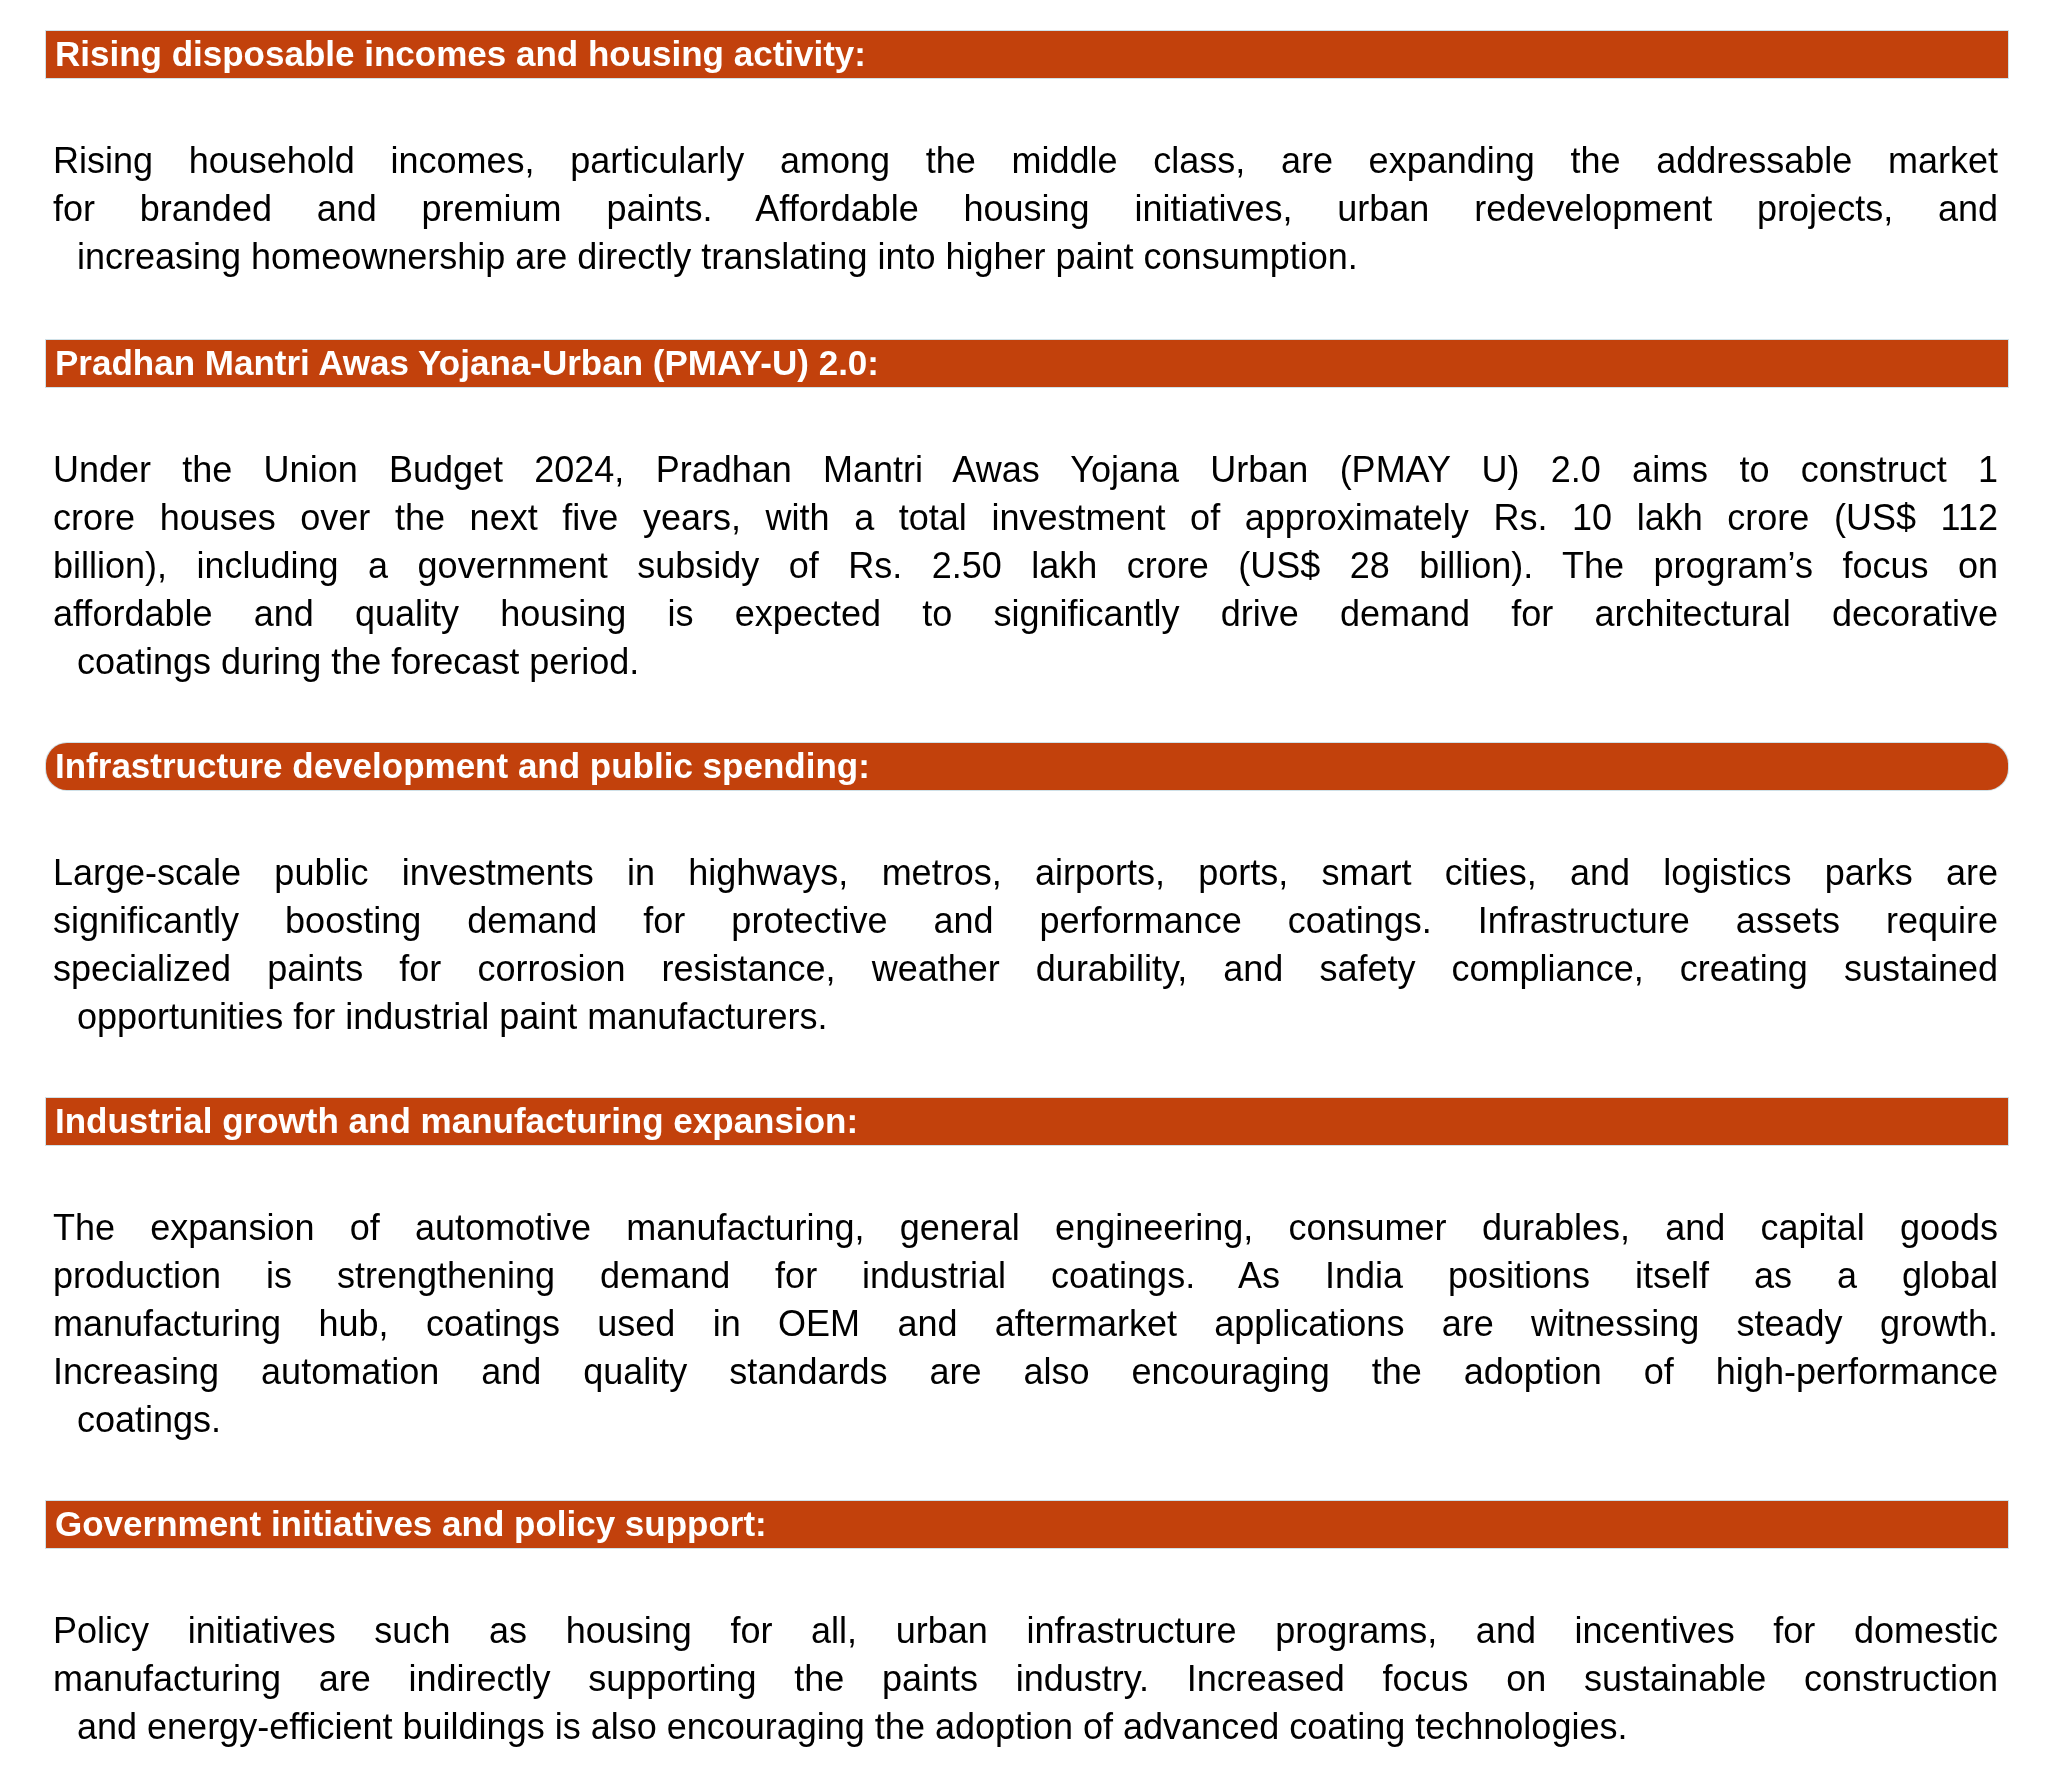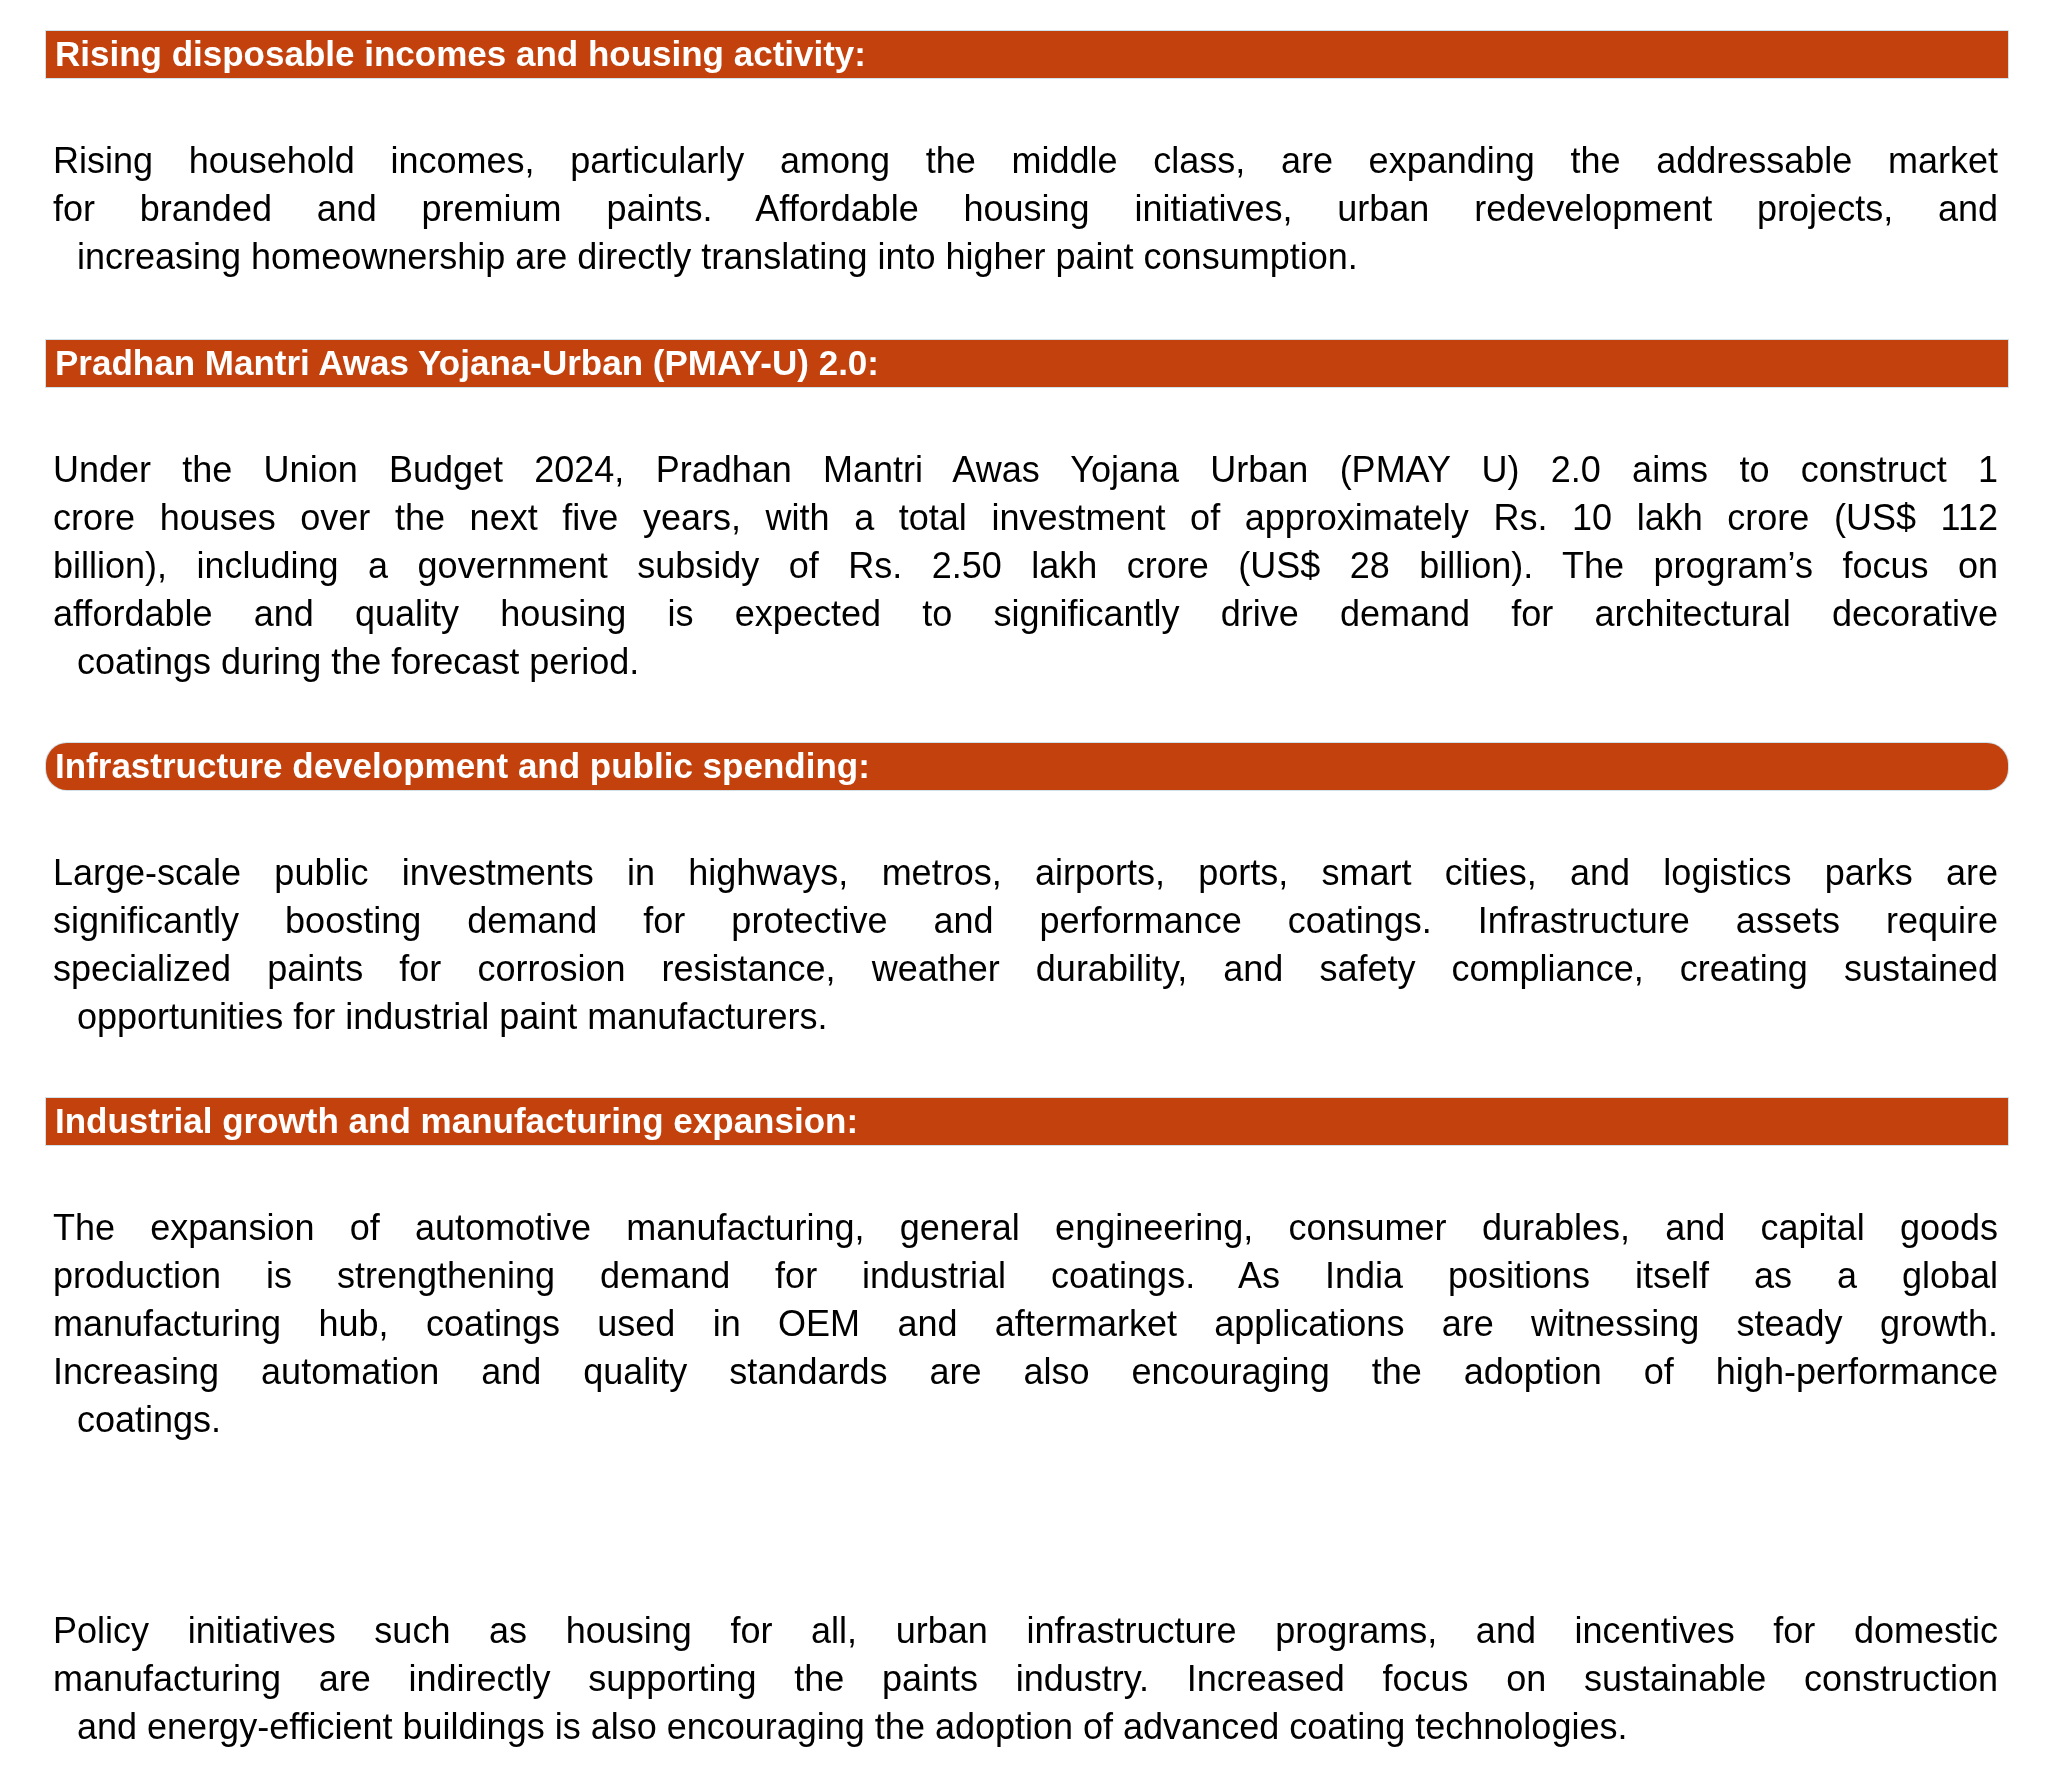--- a/index.html
+++ b/index.html
@@ -106,19 +106,22 @@
     <span class="title">Industrial growth and manufacturing expansion:</span>
   </div>
   <div class="body-para" style="top:1204px;">
     <span class="body-line justify">The expansion of automotive manufacturing, general engineering, consumer durables, and capital goods</span>
     <span class="body-line justify">production is strengthening demand for industrial coatings. As India positions itself as a global</span>
     <span class="body-line justify">manufacturing hub, coatings used in OEM and aftermarket applications are witnessing steady growth.</span>
     <span class="body-line justify">Increasing automation and quality standards are also encouraging the adoption of high-performance</span>
     <span class="body-line last">coatings.</span>
   </div>
 
+  <div class="section-header" style="top:1501px;">
+    <span class="title">Government initiatives and policy support:</span>
+  </div>
   <div class="body-para" style="top:1607px;">
     <span class="body-line justify">Policy initiatives such as housing for all, urban infrastructure programs, and incentives for domestic</span>
     <span class="body-line justify">manufacturing are indirectly supporting the paints industry. Increased focus on sustainable construction</span>
     <span class="body-line last">and energy-efficient buildings is also encouraging the adoption of advanced coating technologies.</span>
   </div>
 
 </div>
 
 </body></html>

